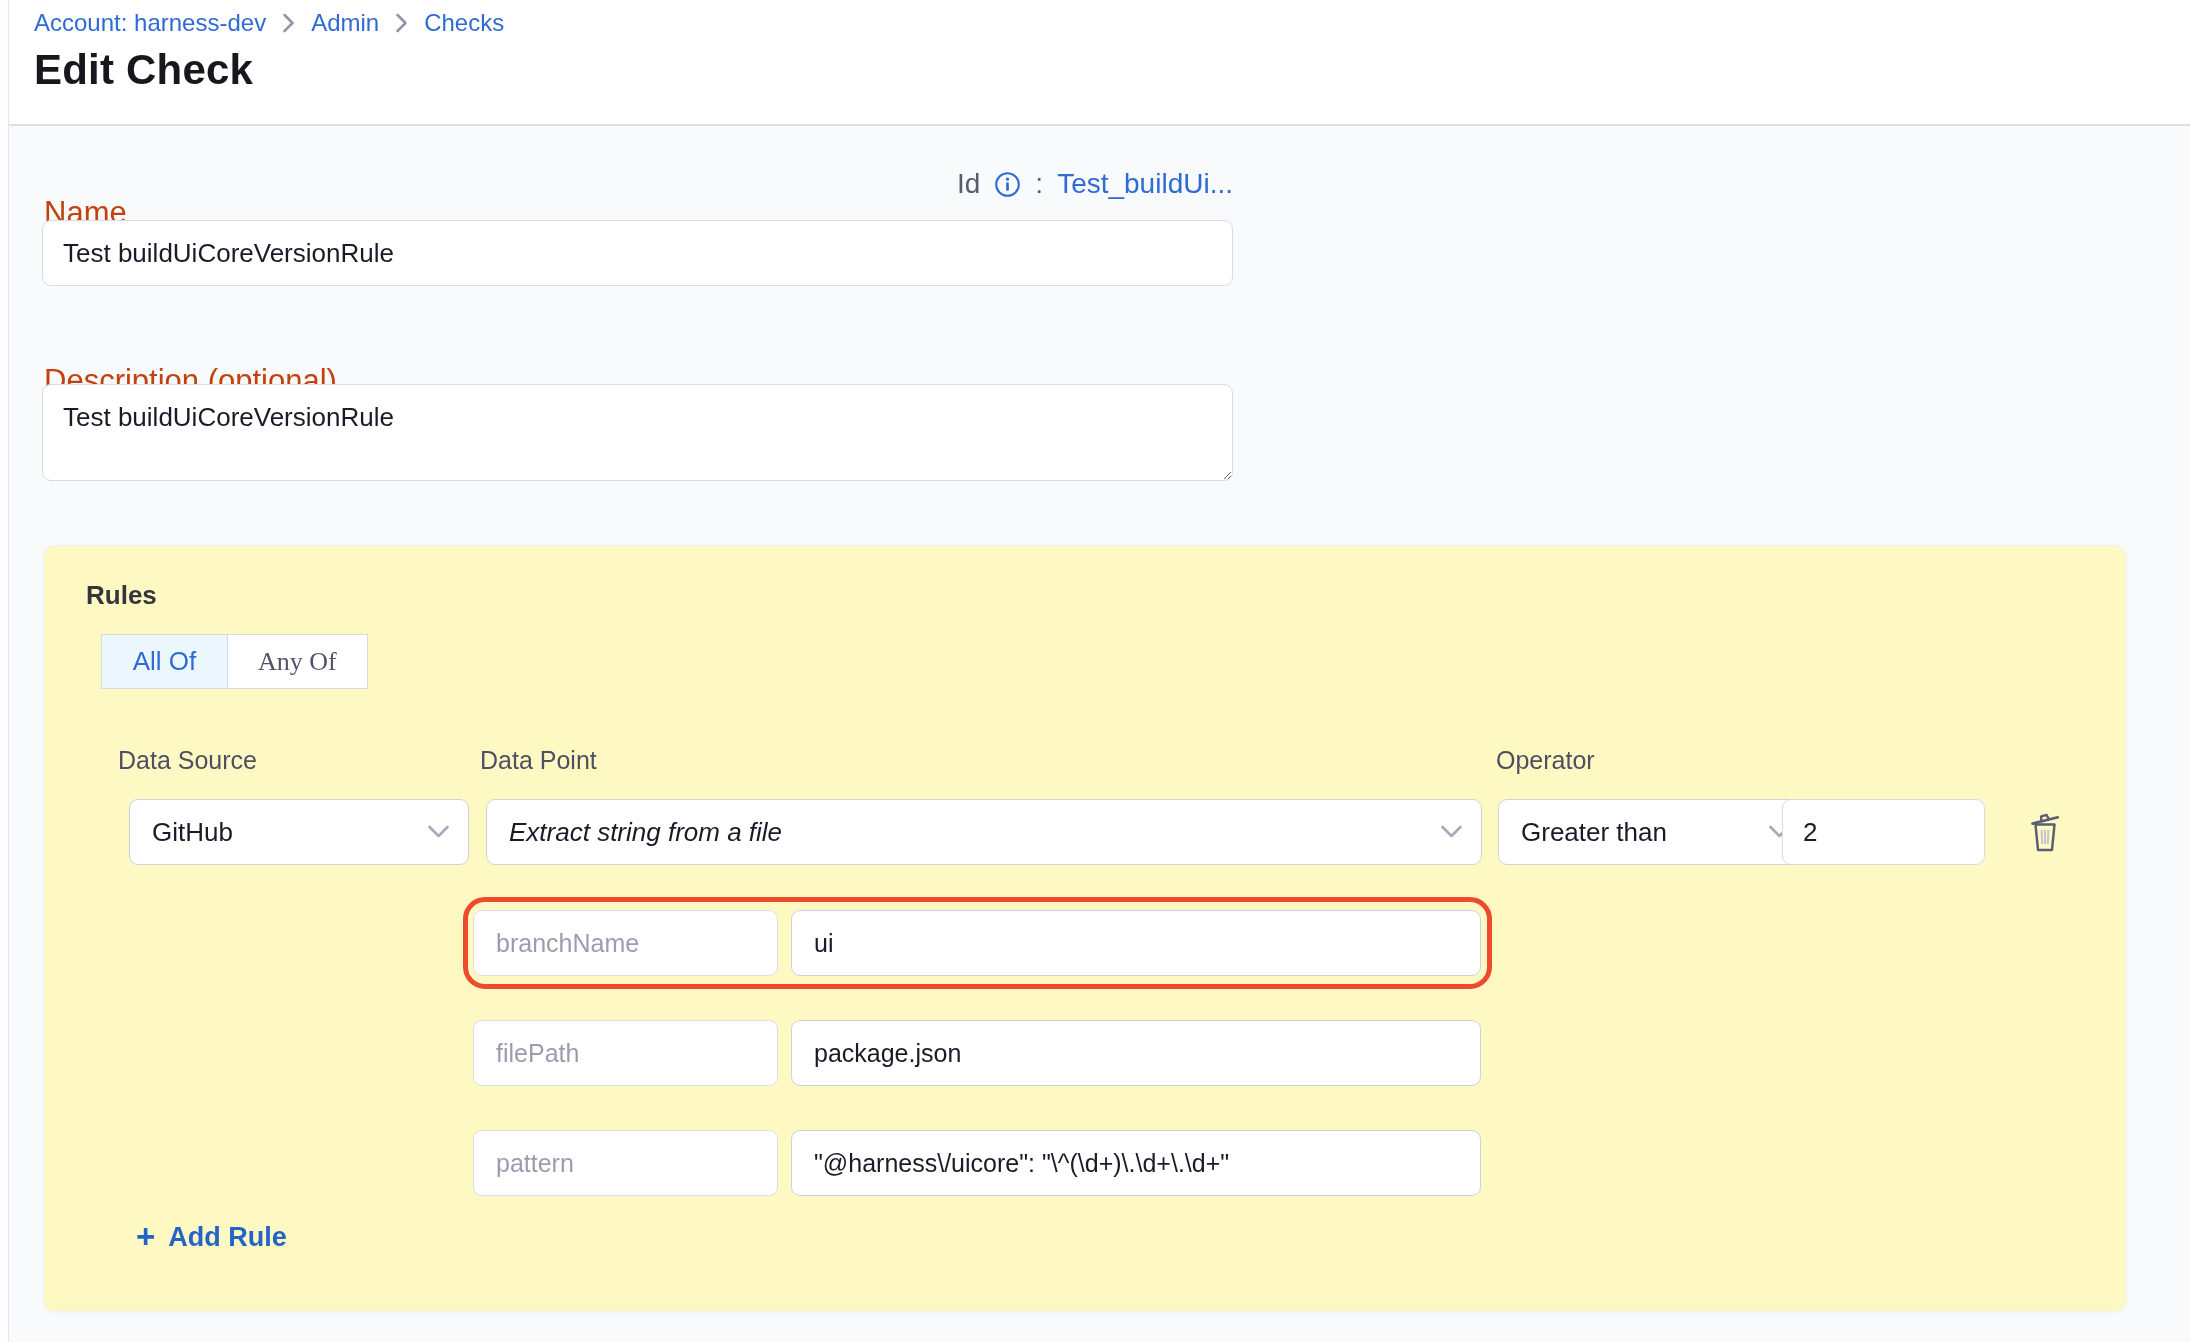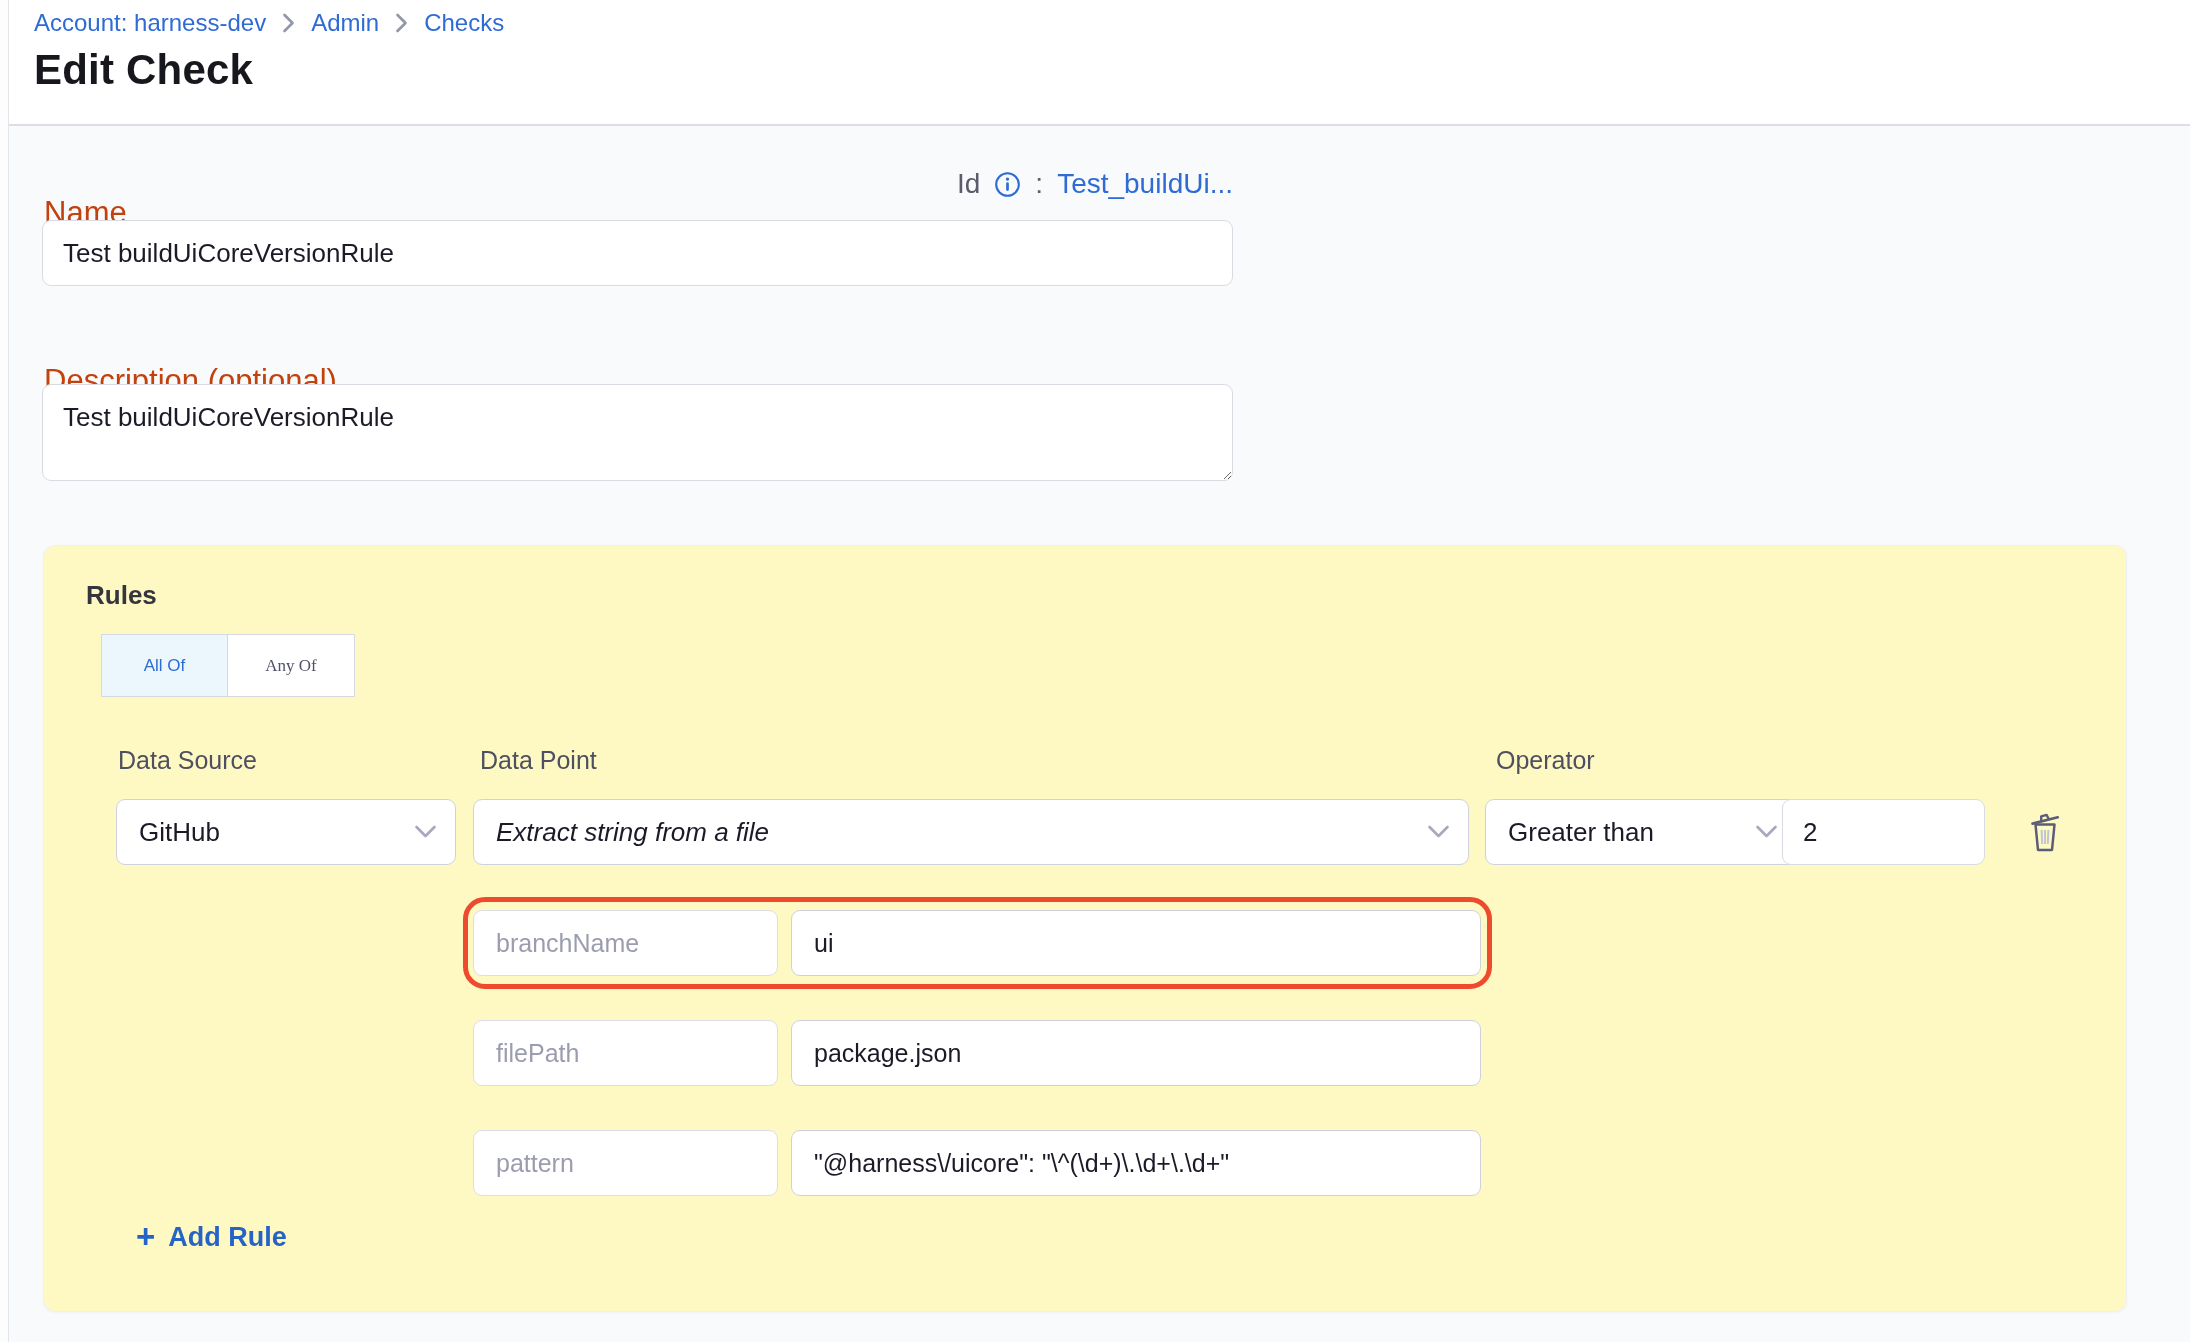--- a/index.html
+++ b/index.html
@@ -69,44 +69,44 @@
     box-shadow:0 1px 3px rgba(40,41,61,0.03);
   }
   .rules-title {
     position:absolute; left:42px; top:34px;
     font-size:26px; font-weight:700; color:#34353f;
   }
   .toggle-group {
     position:absolute; left:57px; top:88px; display:flex;
   }
   .toggle-btn {
-    height:63px; min-width:127px; padding:0 30px;
+    height:55px; min-width:127px; padding:0 30px;
     display:flex; align-items:center; justify-content:center;
-    font-size:17px; background:#fff; color:#51526b;
+    font-size:26px; background:#fff; color:#51526b;
     border:1.5px solid #d7d9e2; cursor:pointer;
     font-family:"Liberation Sans", sans-serif;
   }
   .toggle-btn.selected {
     background:#ebf7fd; color:#2f6bd4;
   }
   .toggle-btn + .toggle-btn { border-left:none;font-family:Liberation Serif, serif; }
 
   .col-label {
     position:absolute; top:200px; font-size:25px; color:#4e4f60;
   }
   #col-data-source { left:74px; }
   #col-data-point  { left:436px; }
   #col-operator    { left:1452px; }
 
   .select-box {
     position:absolute; top:253px; height:66px;
     border:1.5px solid #cfd2dd; border-radius:9px; background:#fff;
     display:flex; align-items:center;
     font-size:26px; color:#1b1b28;
-    padding:0 58px 0 22px; cursor:pointer;
+    padding:0 58px 0 22px; cursor:pointer;margin-left:13px;
   }
   .select-box .chev {
     position:absolute; right:18px; top:50%; transform:translateY(-50%);
     display:flex;
   }
   #select-data-source { left:72px;  width:340px; }
   #select-data-point  { left:429px; width:996px;font-style:italic; }
   #select-operator    { left:1441px; width:312px; }
   #operator-value     { left:1738px; top:253px; width:203px; }
 

